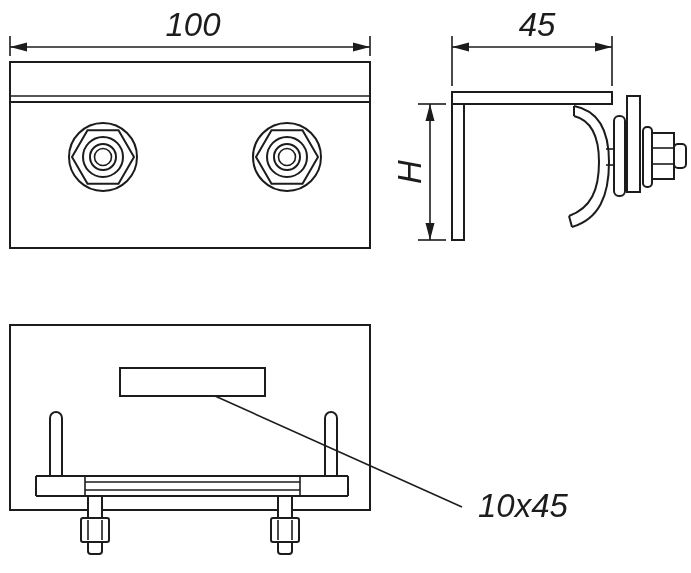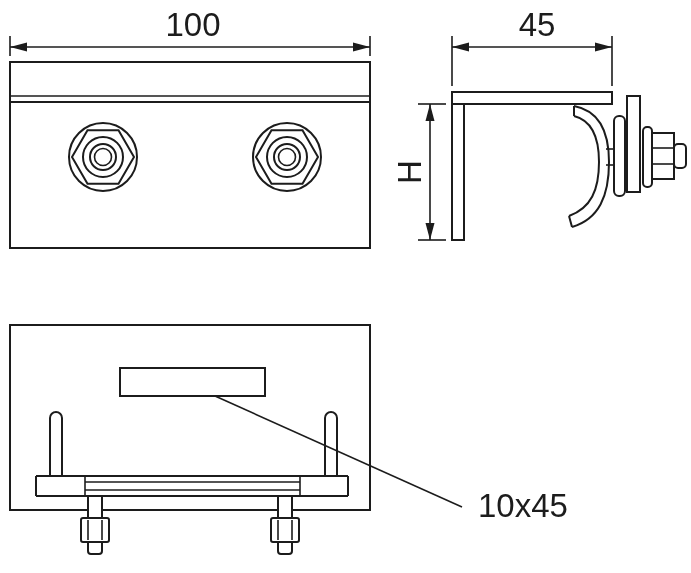--- a/index.html
+++ b/index.html
@@ -2,21 +2,21 @@
 <html style="--color-ink: #1c1c1c; --color-background: #ffffff;"><head>
 <meta charset="utf-8">
 <style>
   :root { --color-ink:#1c1c1c; --color-background:#ffffff; }
   html,body { margin:0; padding:0; }
   body {
     width:691px; height:573px; overflow:hidden;
     background: var(--color-background);
     font-family:"Liberation Sans", sans-serif;
   }
-  .stage { position:relative; width:691px; height:491px; }
+  .stage { position:relative; width:691px; height:491px;font-style:italic; }
   .ln    { fill:none; stroke:var(--color-ink); stroke-width:2; stroke-linecap:butt; stroke-linejoin:miter; }
   .thin  { stroke-width:1.6; }
   .solid { fill:var(--color-background); }
   .arrow { fill:var(--color-ink); stroke:none; }
   .dim   { font-family:"Liberation Sans", sans-serif; font-size:33px; fill:var(--color-ink); }
 </style>
 </head>
 <body>
 
 <div class="stage">

